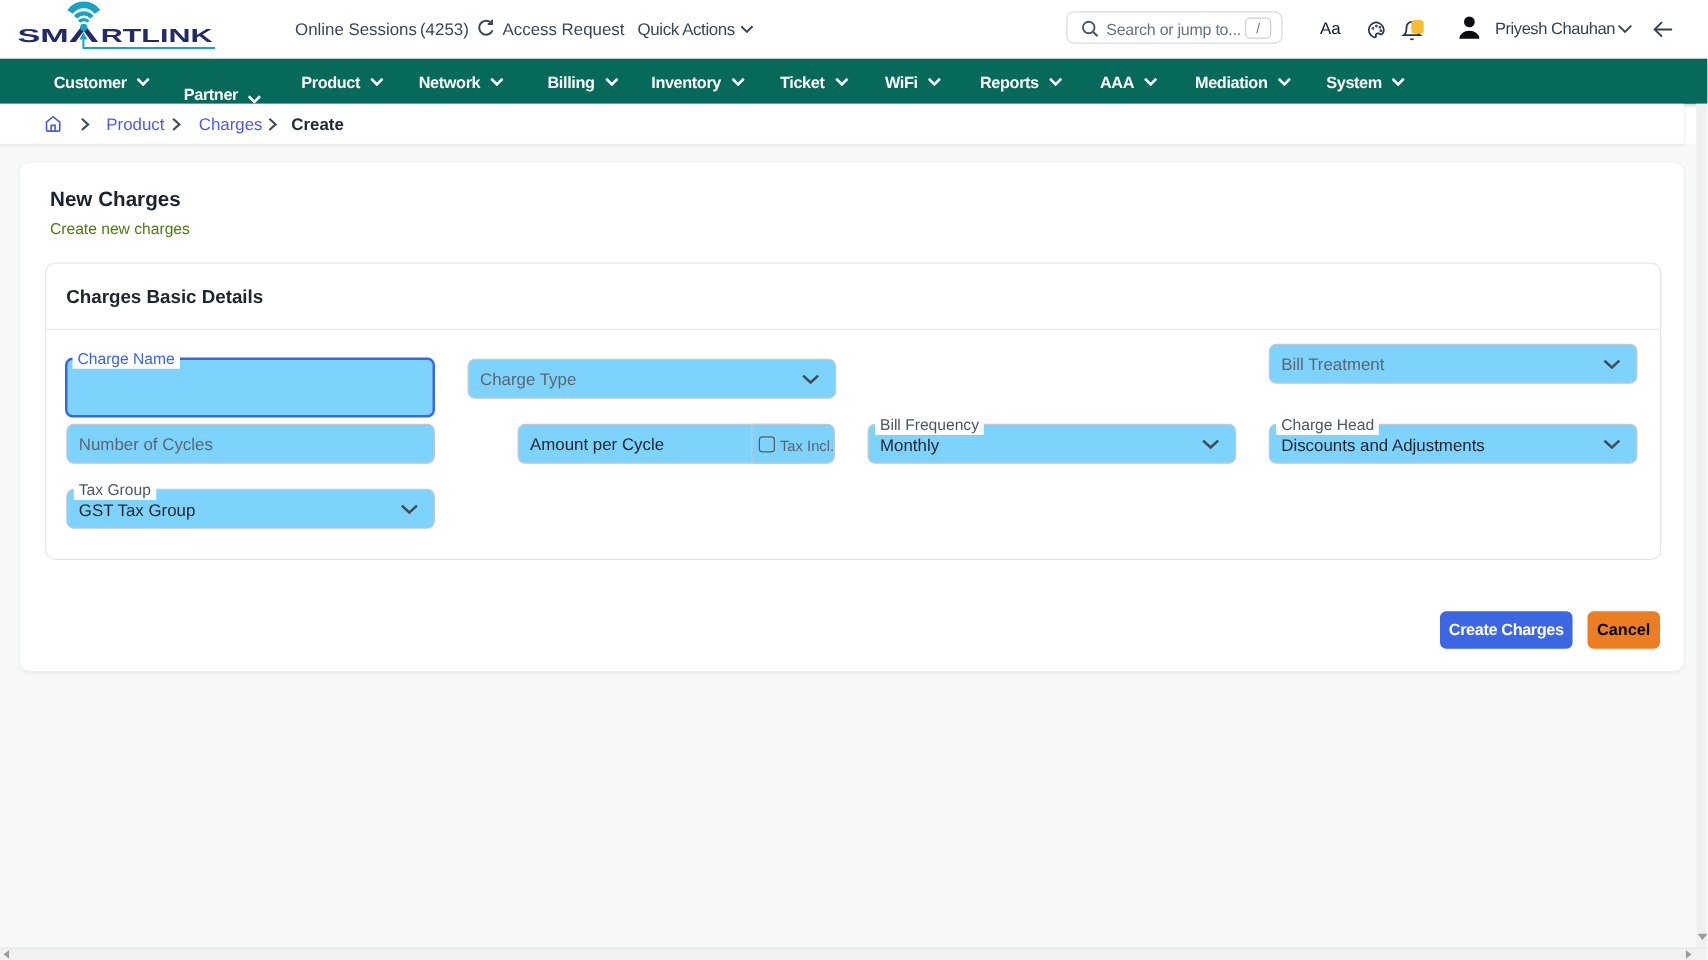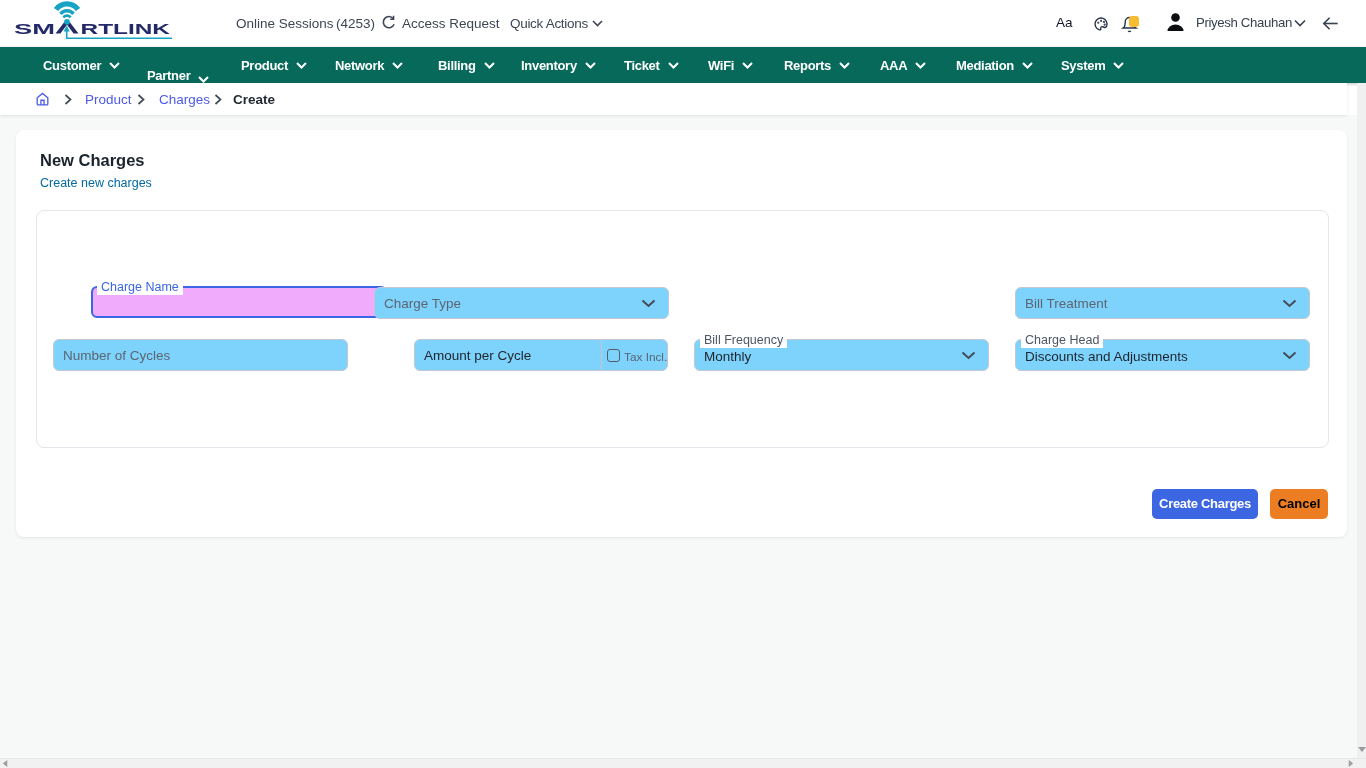--- a/index.html
+++ b/index.html
@@ -20,34 +20,34 @@
   .crumbbar { position:absolute; left:0; top:83px; width:1347px; height:32px; background:#fff; box-shadow:0 1px 3px rgba(0,0,0,.10); font-size:13.5px; }
   .crumbbar .abs { position:absolute; }
   .crumbbar a { color:#4c5ae6; text-decoration:none; }
 
   
   .bg { position:absolute; left:0; top:115px; width:1357px; height:643px; background:#f7f8f8; }
 
   
   .card { position:absolute; left:16px; top:130px; width:1331px; height:407px; background:#fff; border-radius:8px; box-shadow:0 1px 3px rgba(16,24,40,.08); }
   .h1wrap { position:absolute; left:24px; top:21px; font-size:16.5px; font-weight:700; color:#1c232e; line-height:1.2; }
-  .subwrap { position:absolute; left:24px; top:46px; font-size:12.5px; color:#0369a1; }
+  .subwrap { position:absolute; left:24px; top:46px; font-size:12.5px; color:#4d7c0f; }
 
   .inner { position:absolute; left:20px; top:80px; width:1293px; height:238px; background:#fff; border:1px solid #e3e6ea; border-radius:8px; }
   .inner-h { position:absolute; left:0; top:0; width:100%; height:53px; border-bottom:1px solid #e8eaee; }
   .inner-h span { position:absolute; left:16px; top:17.5px; font-size:15px; font-weight:700; color:#20262e; }
 
   
   .field { position:absolute; height:32px; border:1px solid #c3c8d0; border-radius:6px; background:#7dd3fc; }
   .field .ph { position:absolute; left:9px; top:8px; font-size:13.5px; color:#5d6572; }
   .field .val { position:absolute; left:9px; top:8.5px; font-size:13.5px; font-weight:500; color:#1e242d; }
   .chev { position:absolute; right:12px; top:11px; }
   .notch-label { position:absolute; top:-8px; left:5px; background:#fff; padding:0 4px; font-size:12.5px; color:#4e5663; line-height:16px; }
 
-  .focusfield { position:absolute; height:32px; border:2px solid #3a66e4; border-radius:6px; background:#f0abfc;margin-left:39px; }
+  .focusfield { position:absolute; height:48px; border:2px solid #3a66e4; border-radius:6px; background:#7dd3fc; }
   .focusfield .notch-label { color:#3a66e4; top:-9px; left:4px; }
 
   
   .btn-blue { position:absolute; left:1136px; top:359px; width:106px; height:30px; background:#3d66e2; border-radius:5px; color:#fff; font-weight:700; font-size:13px; letter-spacing:-0.3px; text-align:center; line-height:30px; }
   .btn-orange { position:absolute; left:1254px; top:359px; width:58px; height:30px; background:#ec7d23; border-radius:5px; color:#000000; font-weight:700; font-size:13px; text-align:center; line-height:30px; }
 
   
   .vtrack { position:absolute; left:1357px; top:83px; width:9px; height:675px; background:#f0f0f1; }
   .htrack { position:absolute; left:0; top:758px; width:1366px; height:10px; background:#f1f1f2; border-top:1px solid #e6e6e8; }
 </style>
@@ -76,20 +76,28 @@
   <svg class="abs" style="left:381px; top:15px;" width="15" height="16" viewBox="0 0 15 16" fill="none" stroke="#3d4655" stroke-width="1.6">
     <path d="M12.3 3.6 A 5.6 5.6 0 1 0 13.1 9.3"></path>
     <path d="M12.6 0.8 L12.6 4.2 L9.2 4.2" stroke-width="1.5"></path>
   </svg>
   <span class="topbar-item" style="left:402px; top:16px;">Access Request</span>
   <span class="topbar-item" style="left:510px; top:16px; letter-spacing:-0.3px;">Quick Actions</span>
   <svg class="abs" style="left:592px; top:20px;" width="11" height="7" viewBox="0 0 11 7" fill="none" stroke="#3d4655" stroke-width="1.6">
       <path d="M1 1 L5.5 5.5 L10 1"></path>
     </svg>
 
+  <div class="abs" style="left:853px; top:9px; width:173px; height:26px; border:1px solid #d8dce1; border-radius:6px;">
+    <svg class="abs" style="left:11px; top:6px;" width="14" height="14" viewBox="0 0 14 14" fill="none" stroke="#4b5462" stroke-width="1.5">
+      <circle cx="6" cy="6" r="4.6"></circle>
+        <path d="M9.4 9.4 L13 13"></path>
+    </svg>
+    <span class="abs" style="left:31px; top:6px; font-size:12.8px; letter-spacing:-0.2px; color:#697180;">Search or jump to...</span>
+    <div class="abs" style="left:142px; top:4px; width:21px; height:17px; border:1px solid #ccd1d7; border-radius:4px; font-size:11px; color:#697180; text-align:center; line-height:16px;">/</div>
+  </div>
 
   <span class="abs" style="left:1056px; top:15px; font-size:13.5px; color:#0f172a;text-align:right;">Aa</span>
 
   <svg class="abs" style="left:1093px; top:16px; transform:rotate(20deg);" width="16" height="16" viewBox="0 0 24 24" fill="none" stroke="#2c3547" stroke-width="2.1">
     <path d="M12 21a9 9 0 1 1 9-9c0 2-1.5 3-3 3h-2.2a2.3 2.3 0 0 0-1.7 3.8c.6.7.4 2.2-2.1 2.2z"></path>
     <circle cx="7.5" cy="11.5" r="0.6" fill="#2c3547"></circle>
     <circle cx="10.5" cy="7.5" r="0.6" fill="#2c3547"></circle>
     <circle cx="15" cy="7.5" r="0.6" fill="#2c3547"></circle>
     <circle cx="17.5" cy="11" r="0.6" fill="#2c3547"></circle>
   </svg>
@@ -173,34 +181,37 @@
       <path d="M1.5 1 L6.5 5.5 L1.5 10"></path>
     </svg>
   <span class="abs" style="left:233px; top:9px; color:#252b33; font-weight:700;">Create</span>
 </div>
 
 <div class="card">
   <div class="h1wrap">New Charges</div>
   <div class="subwrap">Create new charges</div>
 
   <div class="inner">
+    <div class="inner-h">
+        <span>Charges Basic Details</span>
+      </div>
 
     <div class="focusfield" style="left:15px; top:75px; width:296px;">
       <span class="notch-label">Charge Name</span>
     </div>
 
     <div class="field" style="left:337px; top:76px; width:295px;">
       <span class="ph">Charge Type</span>
       <svg class="chev" width="15" height="9" viewBox="0 0 15 9" fill="none" stroke="#434b57" stroke-width="2">
           <path d="M1.5 1.5 L7.5 7 L13.5 1.5"></path>
         </svg>
     </div>
 
 
-    <div class="field" style="left:978px; top:76px; width:295px;">
+    <div class="field" style="left:978px; top:64px; width:295px;">
       <span class="ph">Bill Treatment</span>
       <svg class="chev" width="15" height="9" viewBox="0 0 15 9" fill="none" stroke="#434b57" stroke-width="2">
           <path d="M1.5 1.5 L7.5 7 L13.5 1.5"></path>
         </svg>
     </div>
 
     <div class="field" style="left:16px; top:128px; width:295px;">
       <span class="ph">Number of Cycles</span>
     </div>
 
@@ -221,20 +232,27 @@
     </div>
 
     <div class="field" style="left:657px; top:128px; width:295px;">
       <span class="notch-label">Bill Frequency</span>
       <span class="val">Monthly</span>
       <svg class="chev" width="15" height="9" viewBox="0 0 15 9" fill="none" stroke="#434b57" stroke-width="2">
           <path d="M1.5 1.5 L7.5 7 L13.5 1.5"></path>
         </svg>
     </div>
 
+    <div class="field" style="left:16px; top:180px; width:295px;">
+      <span class="notch-label">Tax Group</span>
+      <span class="val">GST Tax Group</span>
+      <svg class="chev" width="15" height="9" viewBox="0 0 15 9" fill="none" stroke="#434b57" stroke-width="2">
+          <path d="M1.5 1.5 L7.5 7 L13.5 1.5"></path>
+        </svg>
+    </div>
   </div>
 
   <div class="btn-blue">Create Charges</div>
   <div class="btn-orange">Cancel</div>
 </div>
 
 <div class="vtrack"></div>
 <svg class="abs" style="left:1358px; top:745px;" width="8" height="8" viewBox="0 0 8 8">
     <path d="M0 2 L8 2 L4 7 Z" fill="#999b9f"></path>
   </svg>

